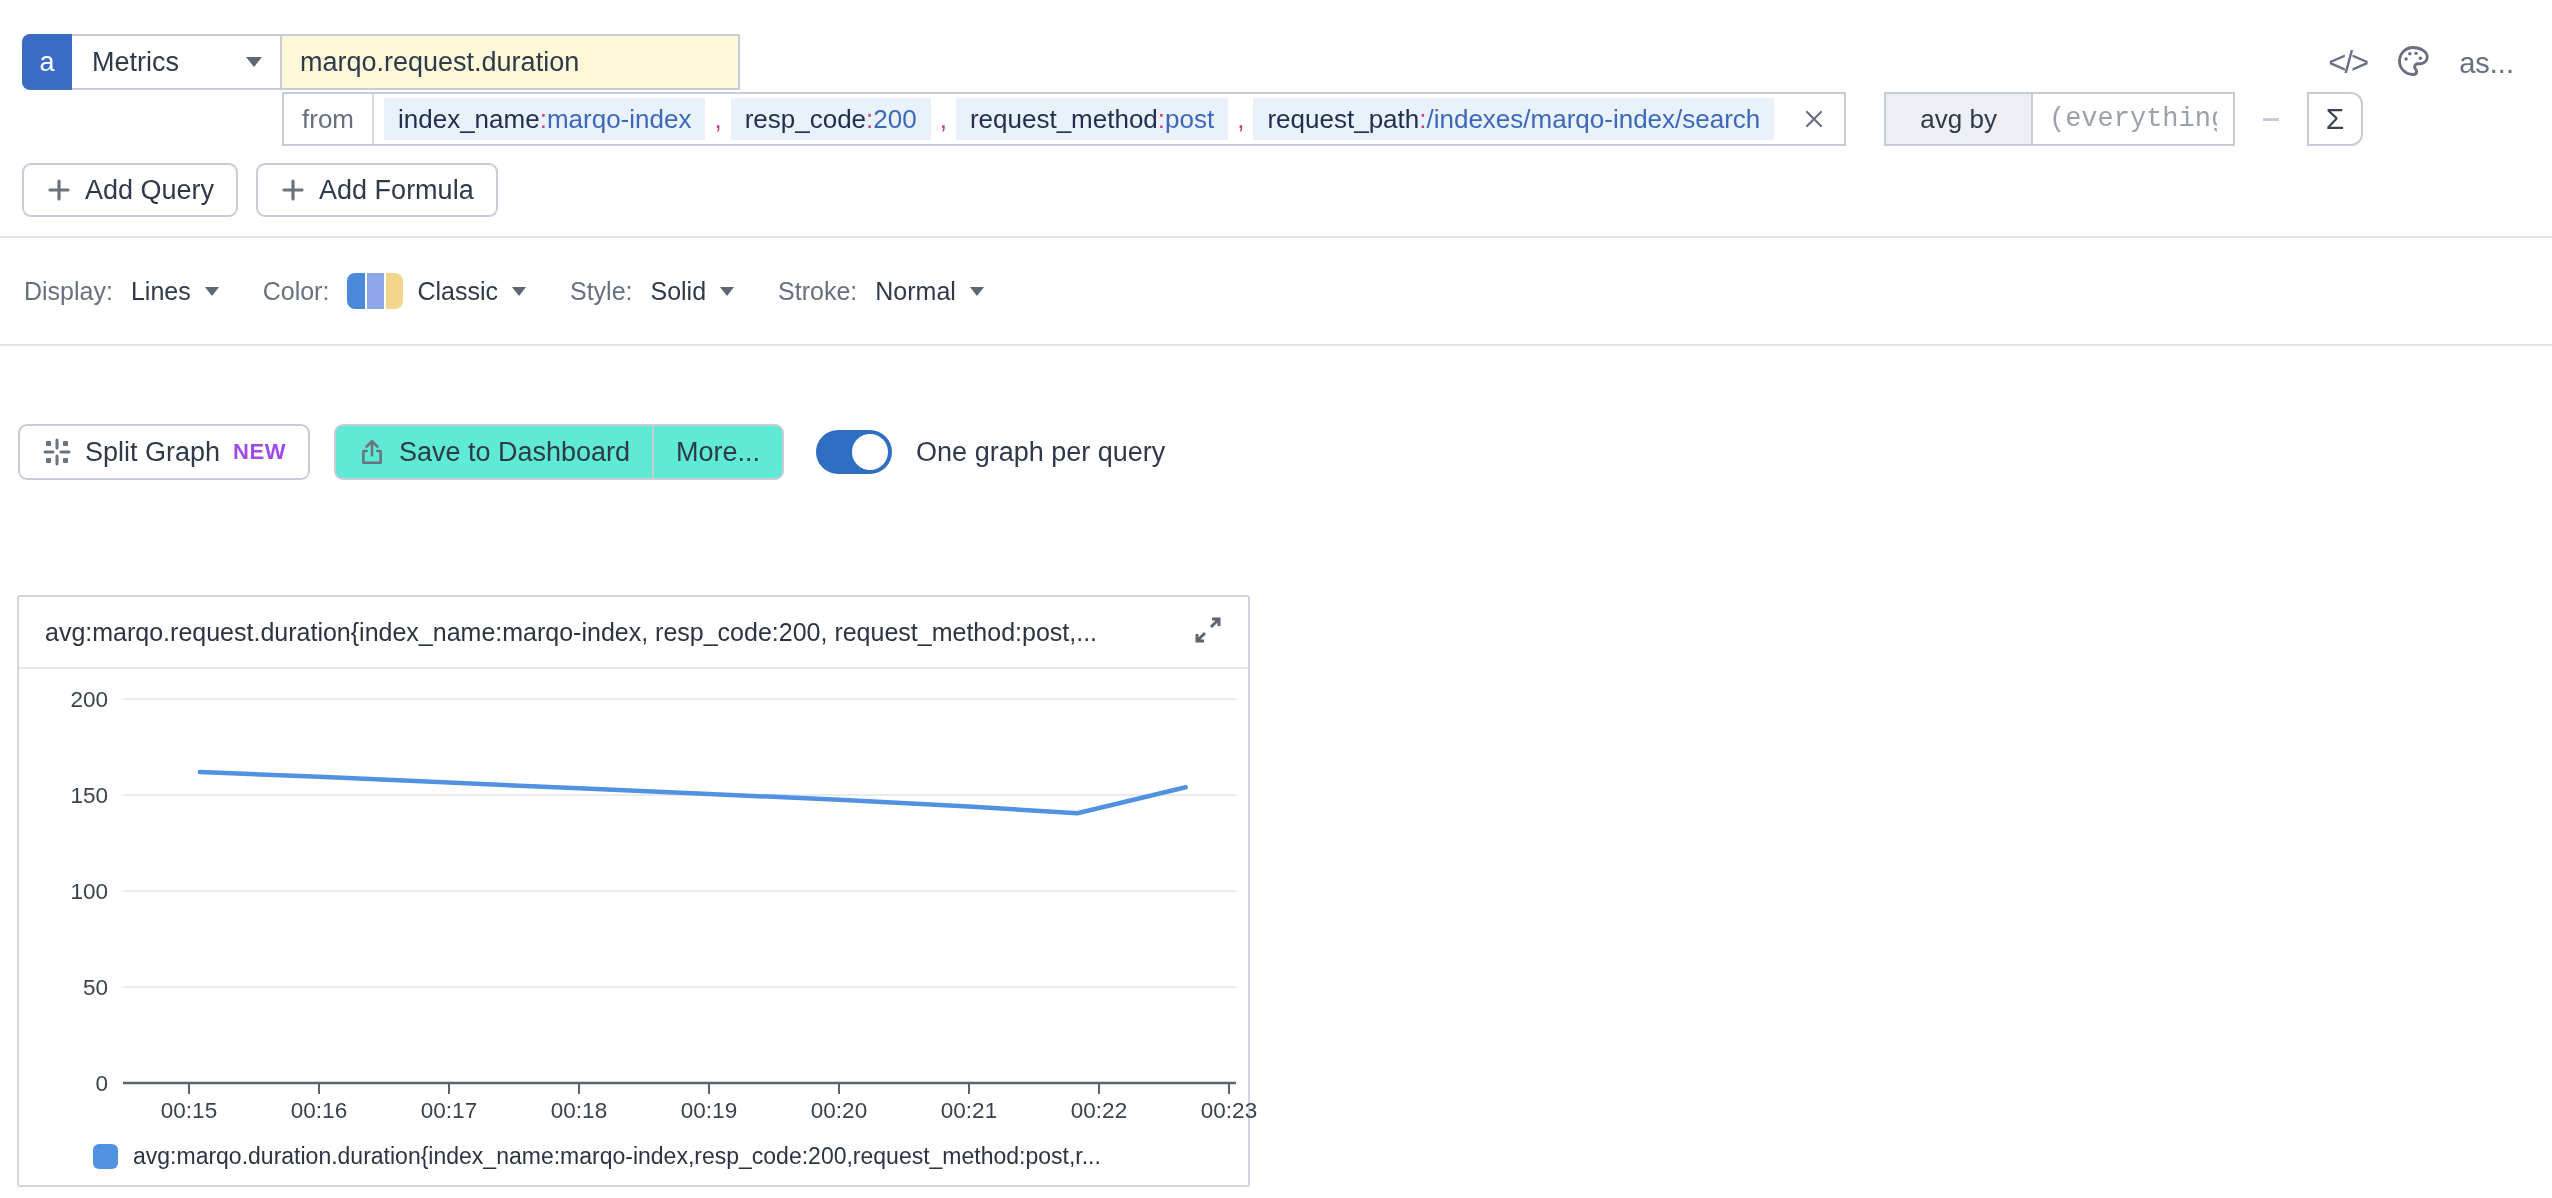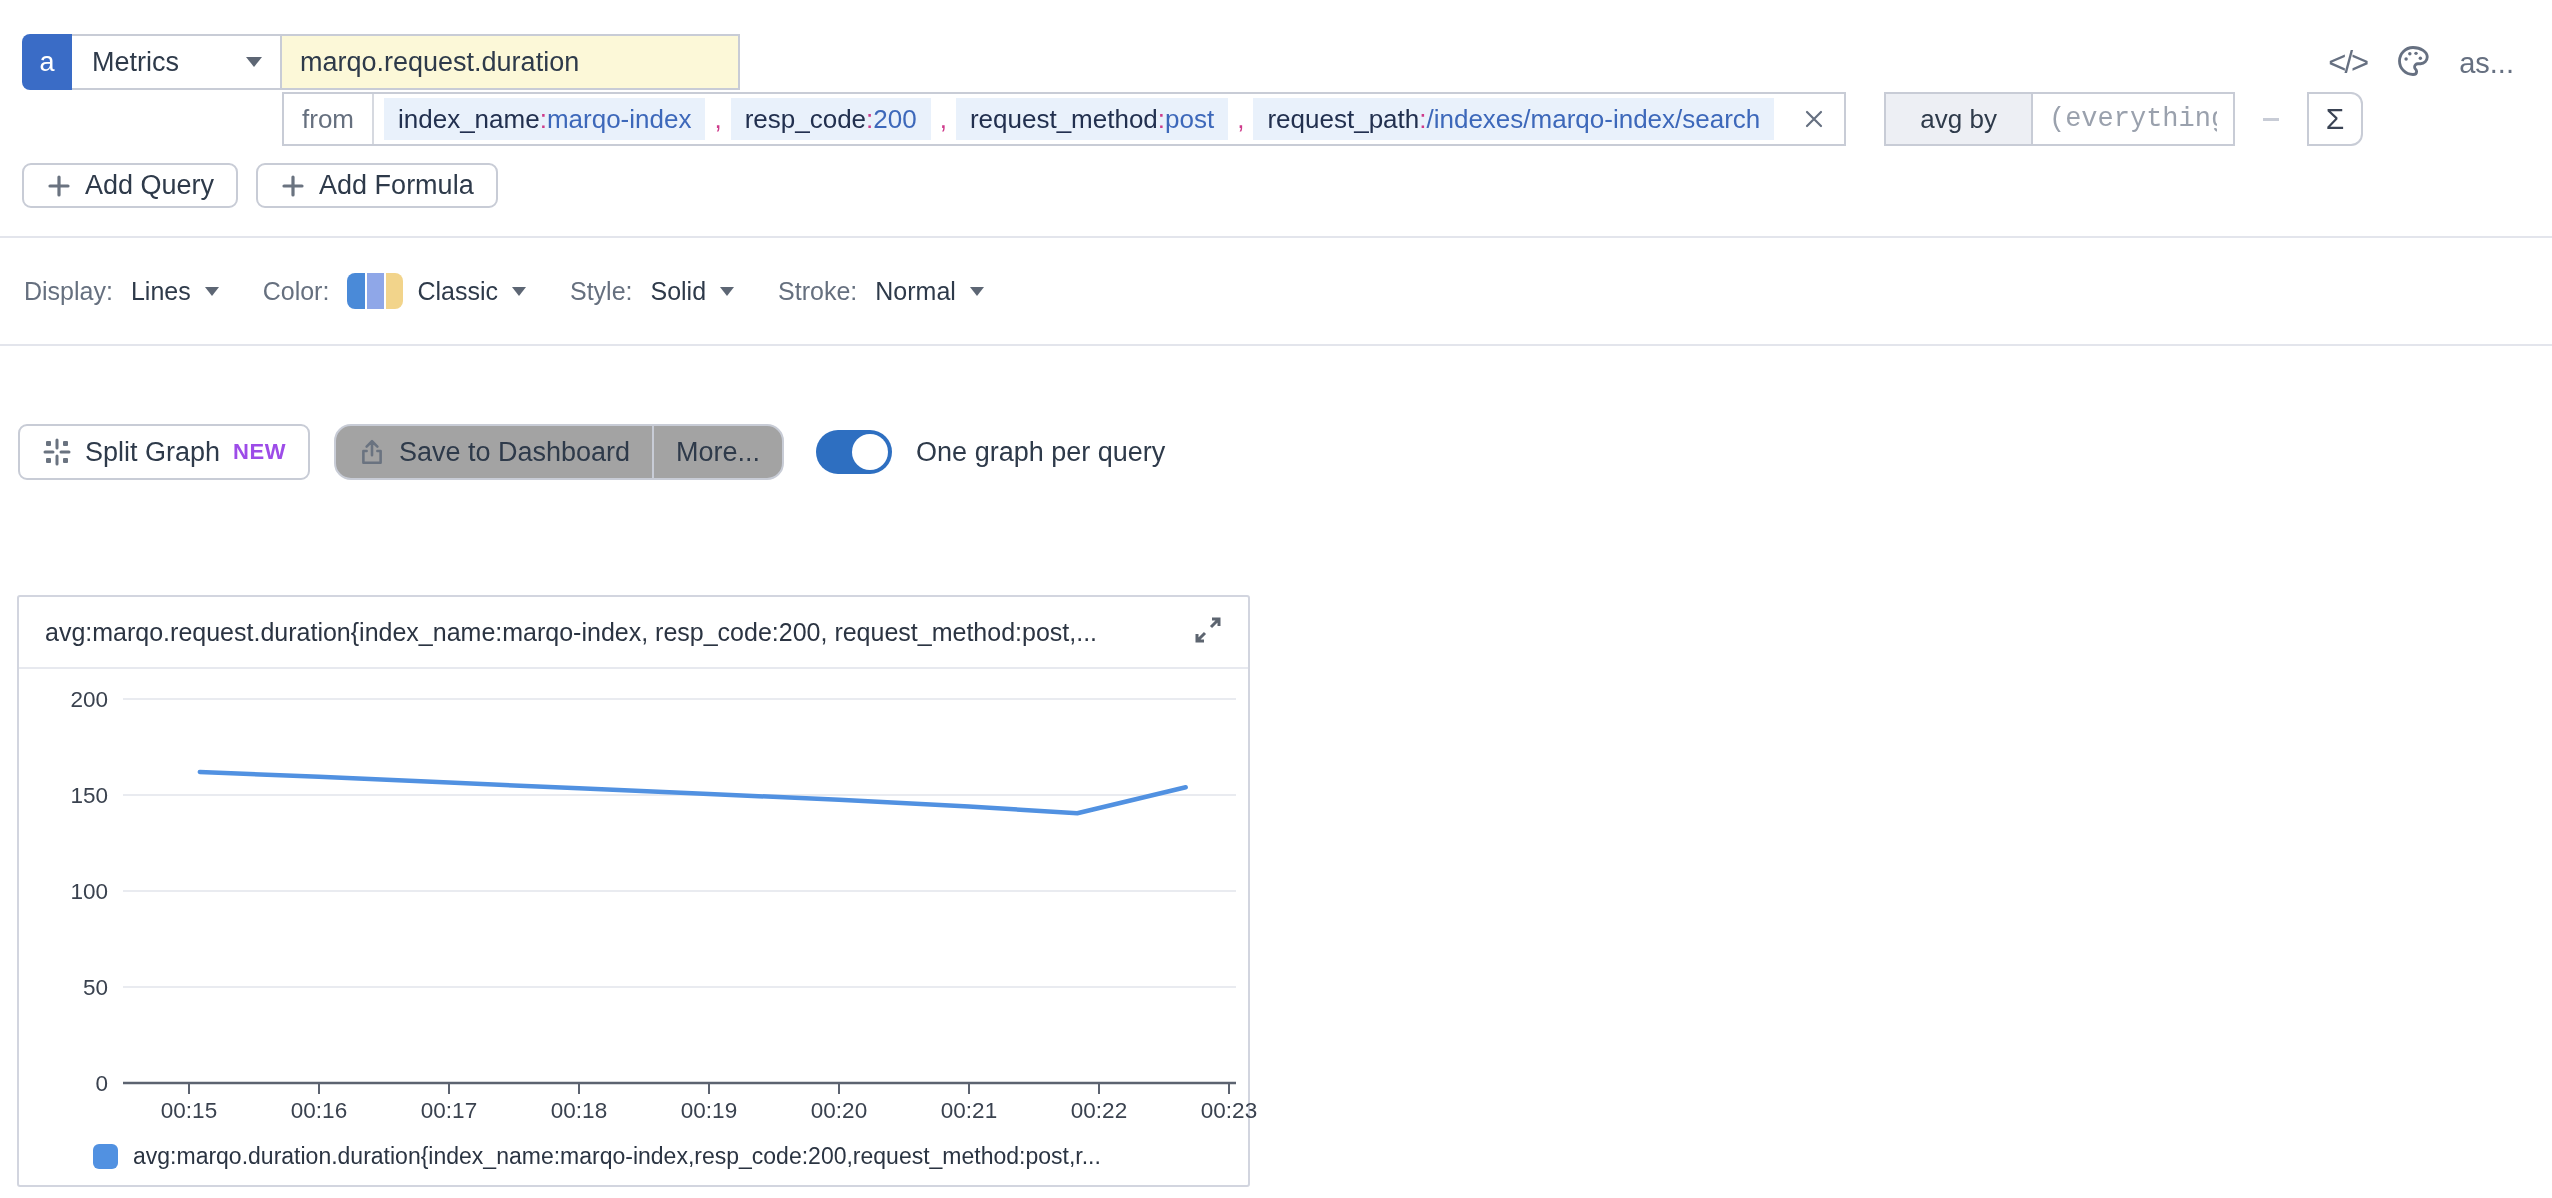--- a/index.html
+++ b/index.html
@@ -43,39 +43,39 @@
     padding:0 34px; font-size:26px; color:#2e3a4a; cursor:pointer; }
   .everything { width:200px; border:none; outline:none; font-size:27px; padding:0 16px; color:#2e3a4a;
     font-family:Liberation Mono, monospace; }
   .everything::placeholder { color:#9aa1ad; }
   .connector { width:16px; height:3px; background:#c8ccd6; align-self:center; }
   .sigma-btn { width:56px; border:2px solid #c8ccd6; border-radius:0 12px 12px 0; background:#fff;
     display:flex; align-items:center; justify-content:center; font-size:30px; color:#3a4354; cursor:pointer; }
 
   
   .add-row { position:absolute; left:22px; top:163px; display:flex; gap:18px; }
-  .btn { height:45px; border:2px solid #c8ccd6; border-radius:9px; background:#fff; display:flex;
+  .btn { height:54px; border:2px solid #c8ccd6; border-radius:9px; background:#fff; display:flex;
     align-items:center; gap:13px; padding:0 22px; font-size:27px; color:#2e3a4a; cursor:pointer; }
 
   .divider { position:absolute; left:0; width:2552px; height:2px; background:#e3e5ec; }
   .divider.d1 { top:236px; } .divider.d2 { top:344px; }
 
   
   .display-row { position:absolute; left:24px; top:267px; height:48px; display:flex; align-items:center; font-size:25px; }
   .opt-label { color:#66707f; margin-right:18px; }
   .opt-value { color:#2e3a4a; display:flex; align-items:center; gap:14px; cursor:pointer; margin-right:44px; }
   .opt-value .caret { border-left-width:7px; border-right-width:7px; border-top-width:9px; }
   .swatch { width:56px; height:36px; border-radius:8px; overflow:hidden; display:flex; gap:2px; background:#fff; margin-right:14px; cursor:pointer; }
   .swatch i { flex:1; display:block; }
 
   
   .toolbar-row { position:absolute; left:18px; top:424px; height:56px; display:flex; align-items:center; gap:24px; }
   .split-btn { height:56px; }
   .new-badge { color:#9d4ce8; font-size:22px; font-weight:700; letter-spacing:0.5px; }
-  .btn-group { display:flex; align-items:stretch; height:56px; border:2px solid #c8ccd6; border-radius:17px; background:#a3a3a3; }
+  .btn-group { display:flex; align-items:stretch; height:56px; border:2px solid #c8ccd6; border-radius:9px; background:#5eead4; }
   .group-btn { display:flex; align-items:center; gap:13px; padding:0 22px; font-size:27px; cursor:pointer; }
   .group-sep { width:2px; background:#c8ccd6; }
   .toggle { width:76px; height:44px; border-radius:22px; background:#c3c9d4; position:relative; cursor:pointer; margin-left:8px; flex:none; }
   .toggle.on { background:#2e6fc1; }
   .toggle .knob { position:absolute; top:4px; left:4px; width:36px; height:36px; border-radius:50%; background:#fff; }
   .toggle.on .knob { left:auto; right:4px; }
   .toggle-label { font-size:27px; color:#2e3a4a; }
 
   
   .chart-card { position:absolute; left:17px; top:595px; width:1233px; height:592px;

